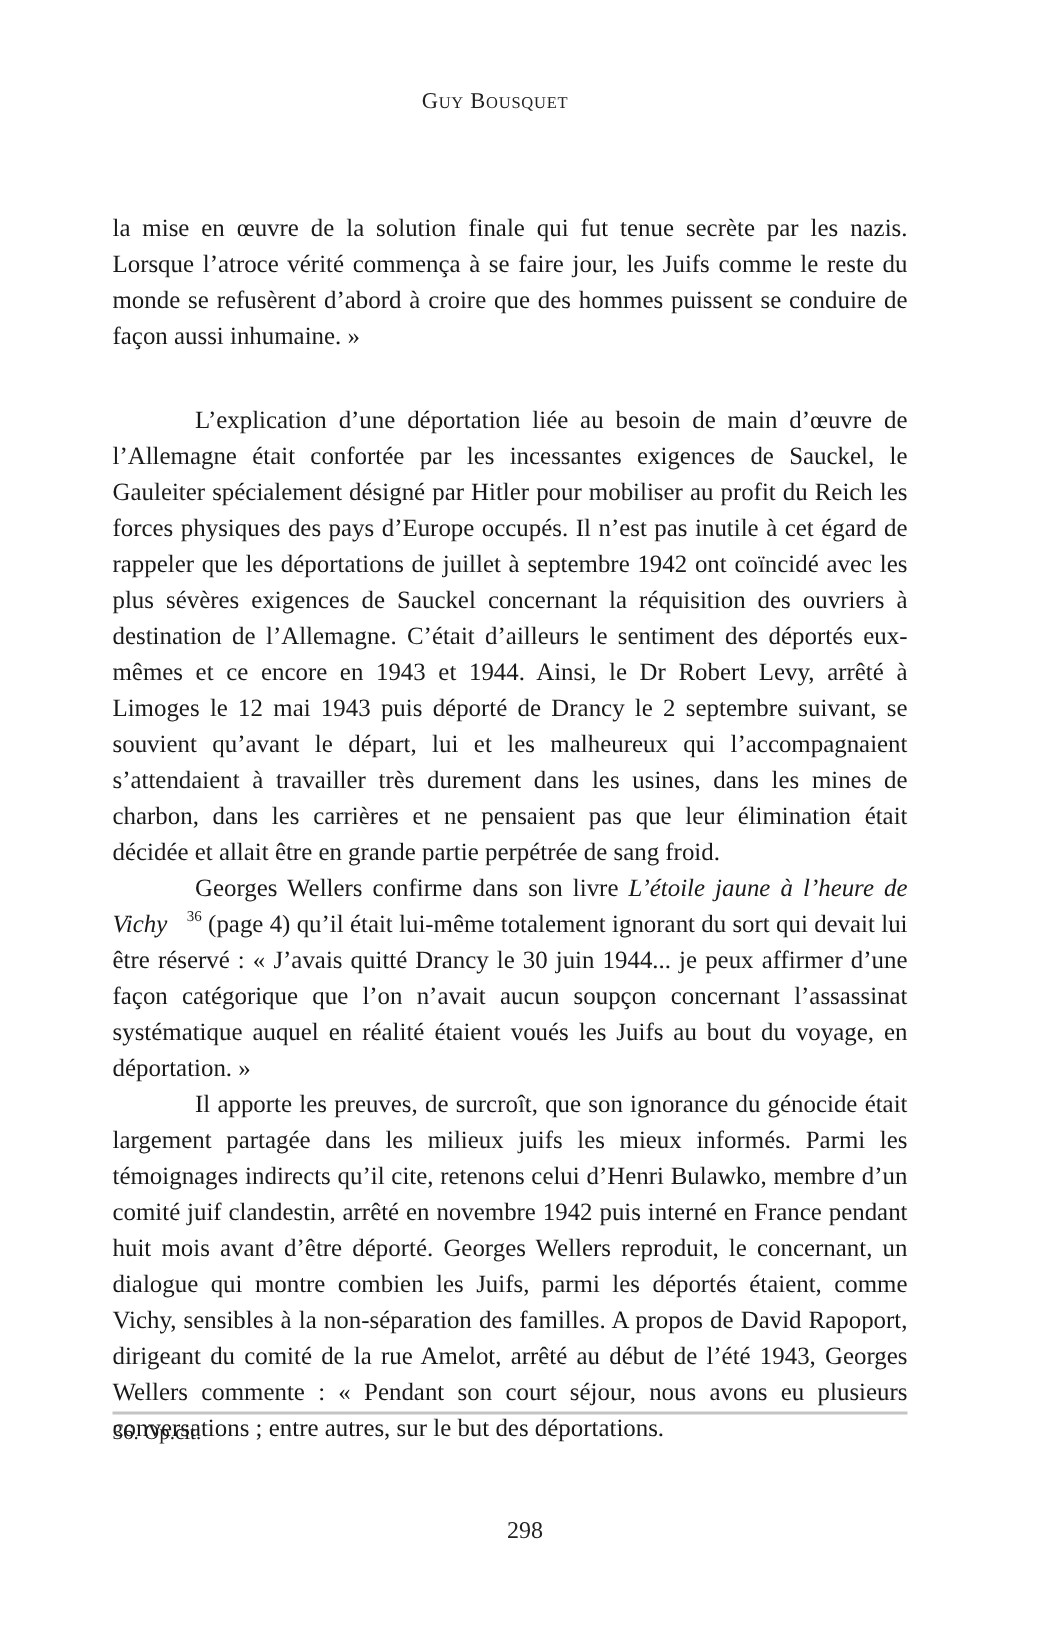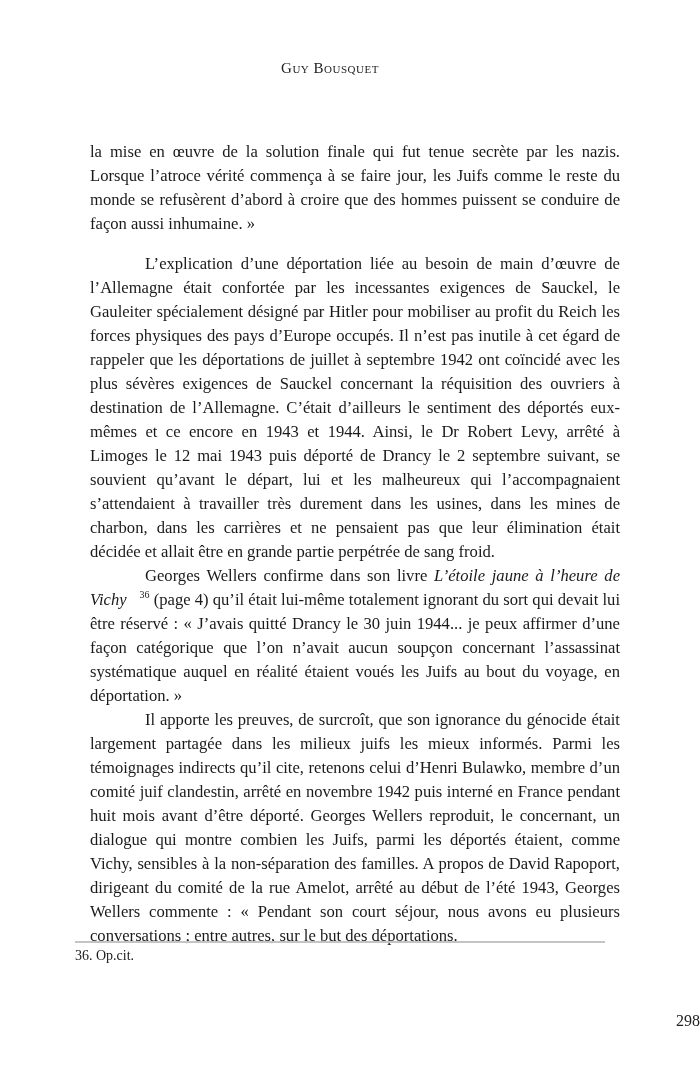--- a/index.html
+++ b/index.html
@@ -22,34 +22,34 @@
       width: 660px;
       text-align: center;
       font-size: 15px;
       font-variant: small-caps;
       letter-spacing: 0.5px;
       color: #222;
     }
     .text-block {
       position: absolute;
       top: 140px;
-      left: 90px;
+      left: 75px;
       width: 530px;
       font-size: 16.6px;
       line-height: 24px;
       text-align: justify;
     }
     .text-block p {
       margin: 0;
     }
     .text-block p.indent {
       text-indent: 55px;
     }
     .text-block p.gap-before {
-      margin-top: 16px;
+      margin-top: 32px;
     }
     .text-block .title-italic {
       font-style: italic;
     }
     .text-block sup {
       font-size: 10px;
       line-height: 0;
       vertical-align: super;
       margin-left: 13px;
     }
@@ -69,21 +69,21 @@
       font-size: 14px;
       line-height: 20px;
     }
     .footnotes .fn-num {
     }
     .page-number {
       position: absolute;
       top: 1012px;
       left: 0;
       width: 700px;
-      text-align: right;
+      text-align: center;
       font-size: 16px;
       color: #222;
     }
   </style>
 </head>
 <body>
 
 <div class="running-head">Guy Bousquet</div>
 
 <div class="text-block">

